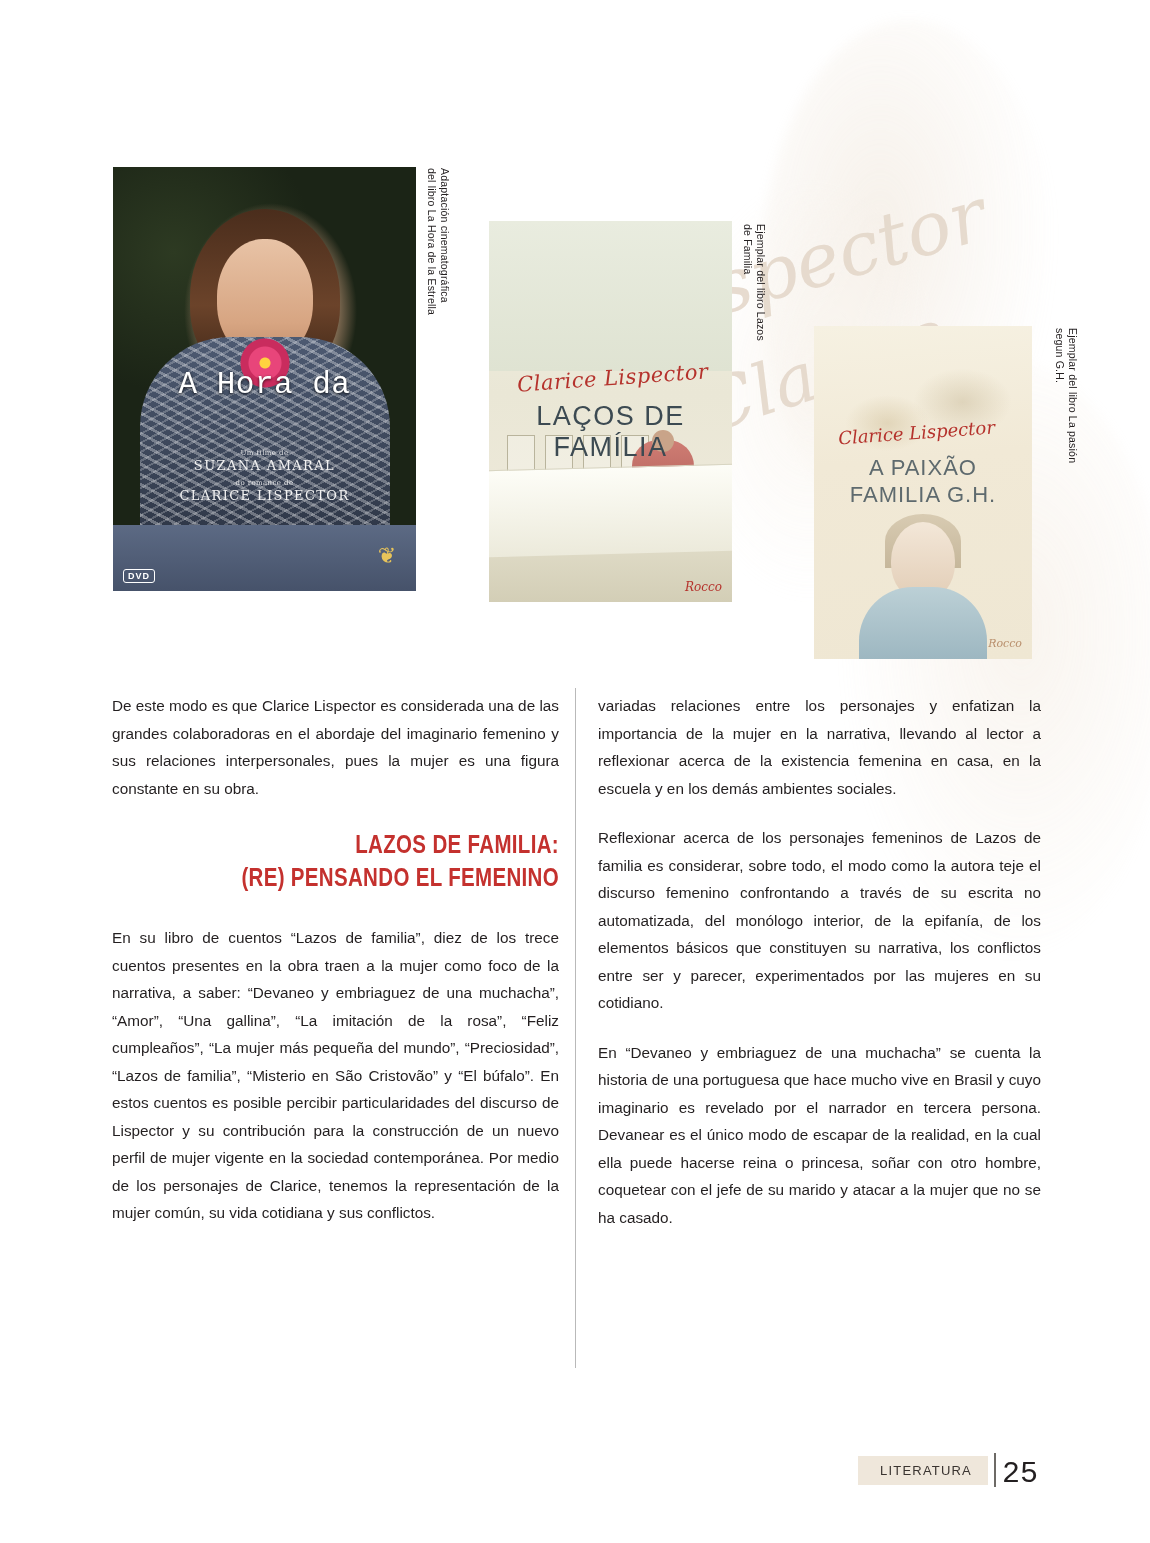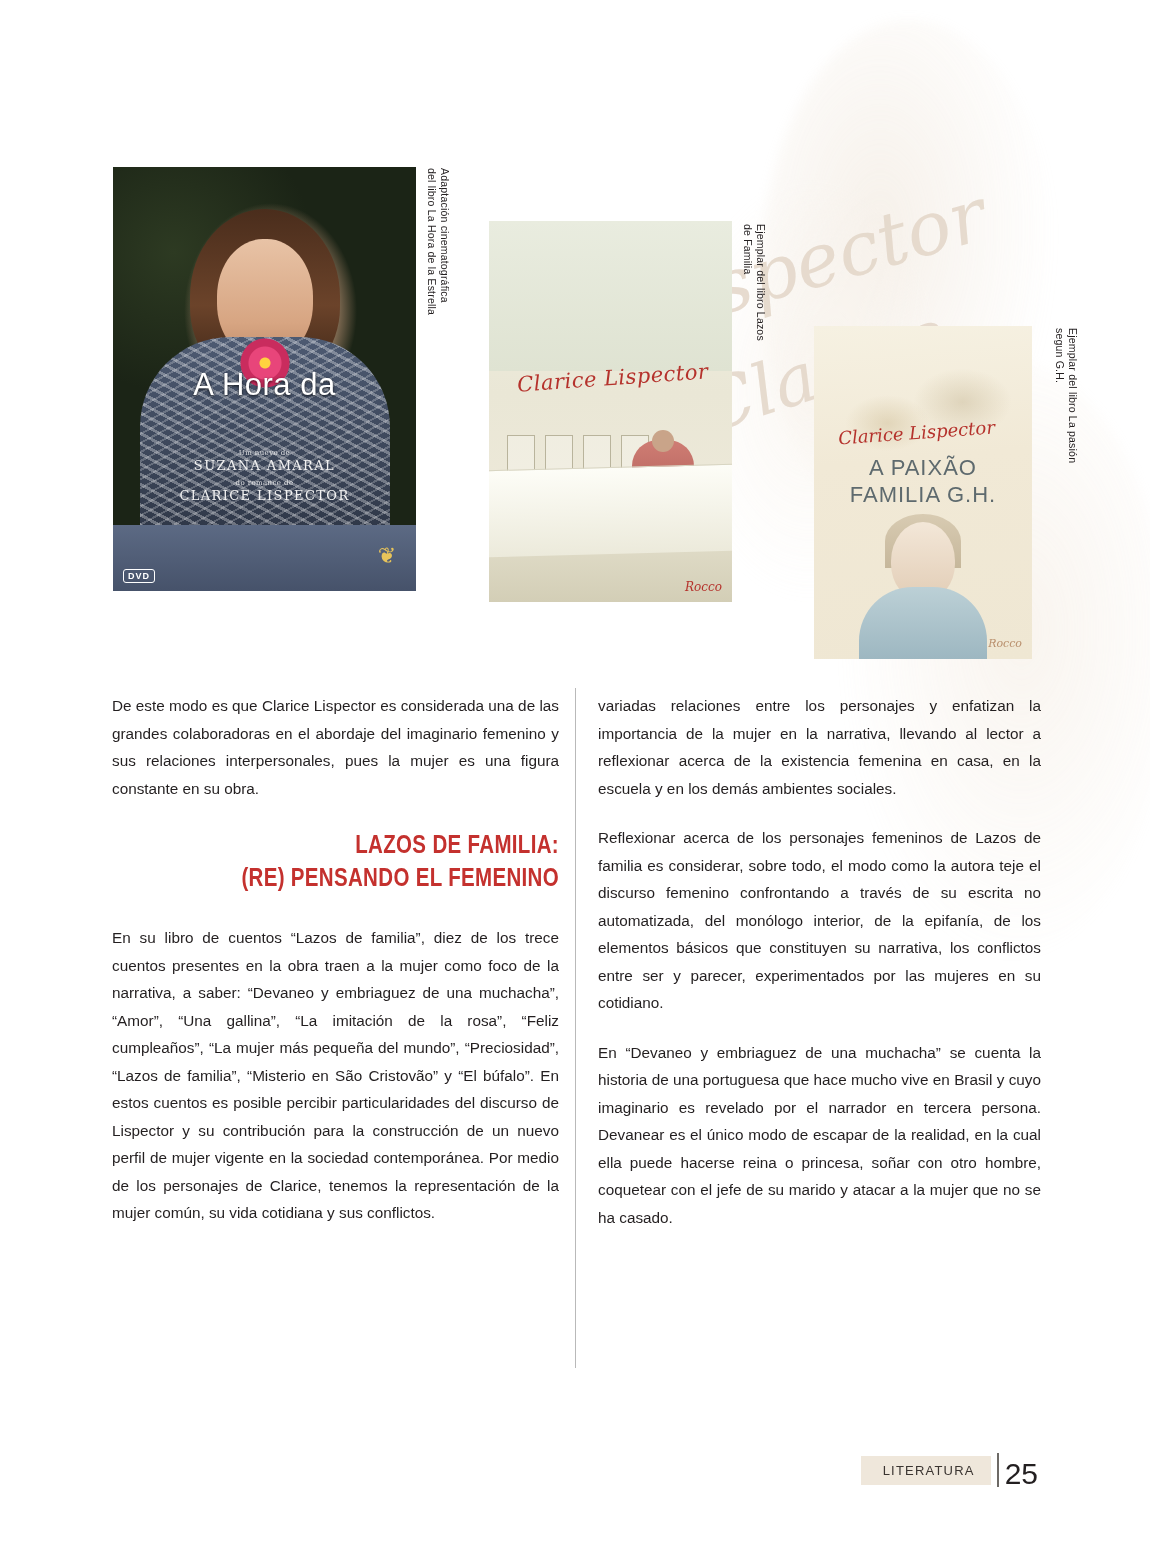--- a/index.html
+++ b/index.html
@@ -106,21 +106,21 @@
     position: absolute; left: 50%; top: 40%;
     width: 52px; height: 52px; margin-left: -26px;
     background: radial-gradient(circle at 50% 50%, #ffd23f 0 5px, #e8457a 6px 16px, #c92c5e 17px 24px, rgba(0,0,0,0) 25px);
     border-radius: 50%;
   }
   .dvd-title-wrap {
     position: absolute; left: 0; right: 0; top: 200px;
     text-align: center;
   }
   .dvd-t1 {
-    font-family: Liberation Sans, sans-serif;
+    font-family: Liberation Mono, monospace;
     font-size: 31px;
     color: #ffffff;
     letter-spacing: .5px;
     text-shadow: 0 1px 3px rgba(0,0,0,.8);
   }
   .dvd-t2 {
     font-family: "Liberation Sans", sans-serif;
     font-weight: bold;
     font-size: 48px;
     color: #f0447b;
@@ -332,21 +332,21 @@
     letter-spacing: 1.2px;
     font-size: 13px;
     color: #3a3430;
   }
   .footer-rule {
     width: 2px; height: 34px; background: #6d6a66;
   }
   .footer-page {
     font-size: 30px;
     color: #231f20;
-    font-family: Liberation Sans, sans-serif;
+    font-family: Liberation Mono, monospace;
     margin-top: 8px;
   }
 </style>
 </head>
 <body>
 
 <div class="bg-wash">
   <div class="wash-blob" style="left:40px; top:20px; width:300px; height:520px; background:radial-gradient(ellipse at 40% 40%, rgba(226,208,186,.55), rgba(255,255,255,0) 70%);"></div>
   <div class="wash-blob" style="left:120px; top:360px; width:330px; height:600px; background:radial-gradient(ellipse at 55% 45%, rgba(233,216,196,.5), rgba(255,255,255,0) 72%);"></div>
   <div class="wash-blob" style="left:-40px; top:180px; width:260px; height:420px; background:radial-gradient(ellipse at 50% 50%, rgba(240,228,212,.5), rgba(255,255,255,0) 72%);"></div>
@@ -361,21 +361,21 @@
       <div class="dvd-photo"></div>
       <div class="dvd-hair"></div>
       <div class="dvd-face"></div>
       <div class="dvd-body"></div>
       <div class="dvd-jeans"></div>
       <div class="dvd-flower"></div>
       <div class="dvd-title-wrap">
         <div class="dvd-t1">A Hora da</div>
       </div>
       <div class="dvd-credits">
-        <div class="sm">Um nuevo de</div>
+        <div class="sm">Um filme de</div>
         <div class="nm">SUZANA AMARAL</div>
         <div class="sm">do romance de</div>
         <div class="nm">CLARICE LISPECTOR</div>
       </div>
       <div class="dvd-logo">DVD</div>
       <div class="dvd-award">
           <div class="laurel">❦</div>
         </div>
     </div>
     <div class="caption" style="left:312px; top:1px; height:150px;">Adaptación cinematográfica del libro La Hora de la Estrella</div>
@@ -390,20 +390,24 @@
       <div class="tree" style="left:196px; height:74px;"></div>
       <div class="lacos-floor"></div>
       <div class="lacos-chair" style="left:18px;"></div>
       <div class="lacos-chair" style="left:56px;"></div>
       <div class="lacos-chair" style="left:94px;"></div>
       <div class="lacos-chair" style="left:132px;"></div>
       <div class="lacos-person-body"></div>
       <div class="lacos-person-head"></div>
       <div class="lacos-table"></div>
       <div class="lacos-author">Clarice Lispector</div>
+      <div class="lacos-title">
+        <span>LAÇOS DE</span><br>
+        <span>FAMÍLIA</span>
+      </div>
       <div class="lacos-logo">Rocco</div>
     </div>
     <div class="caption" style="left:252px; top:3px; height:130px;">Ejemplar del libro Lazos de Familia</div>
   </div>
 
   <div class="fig fig-paixao">
     <div class="paixao-cover">
       <div class="paixao-wash"></div>
       <div class="paixao-author">Clarice Lispector</div>
       <div class="paixao-title">

